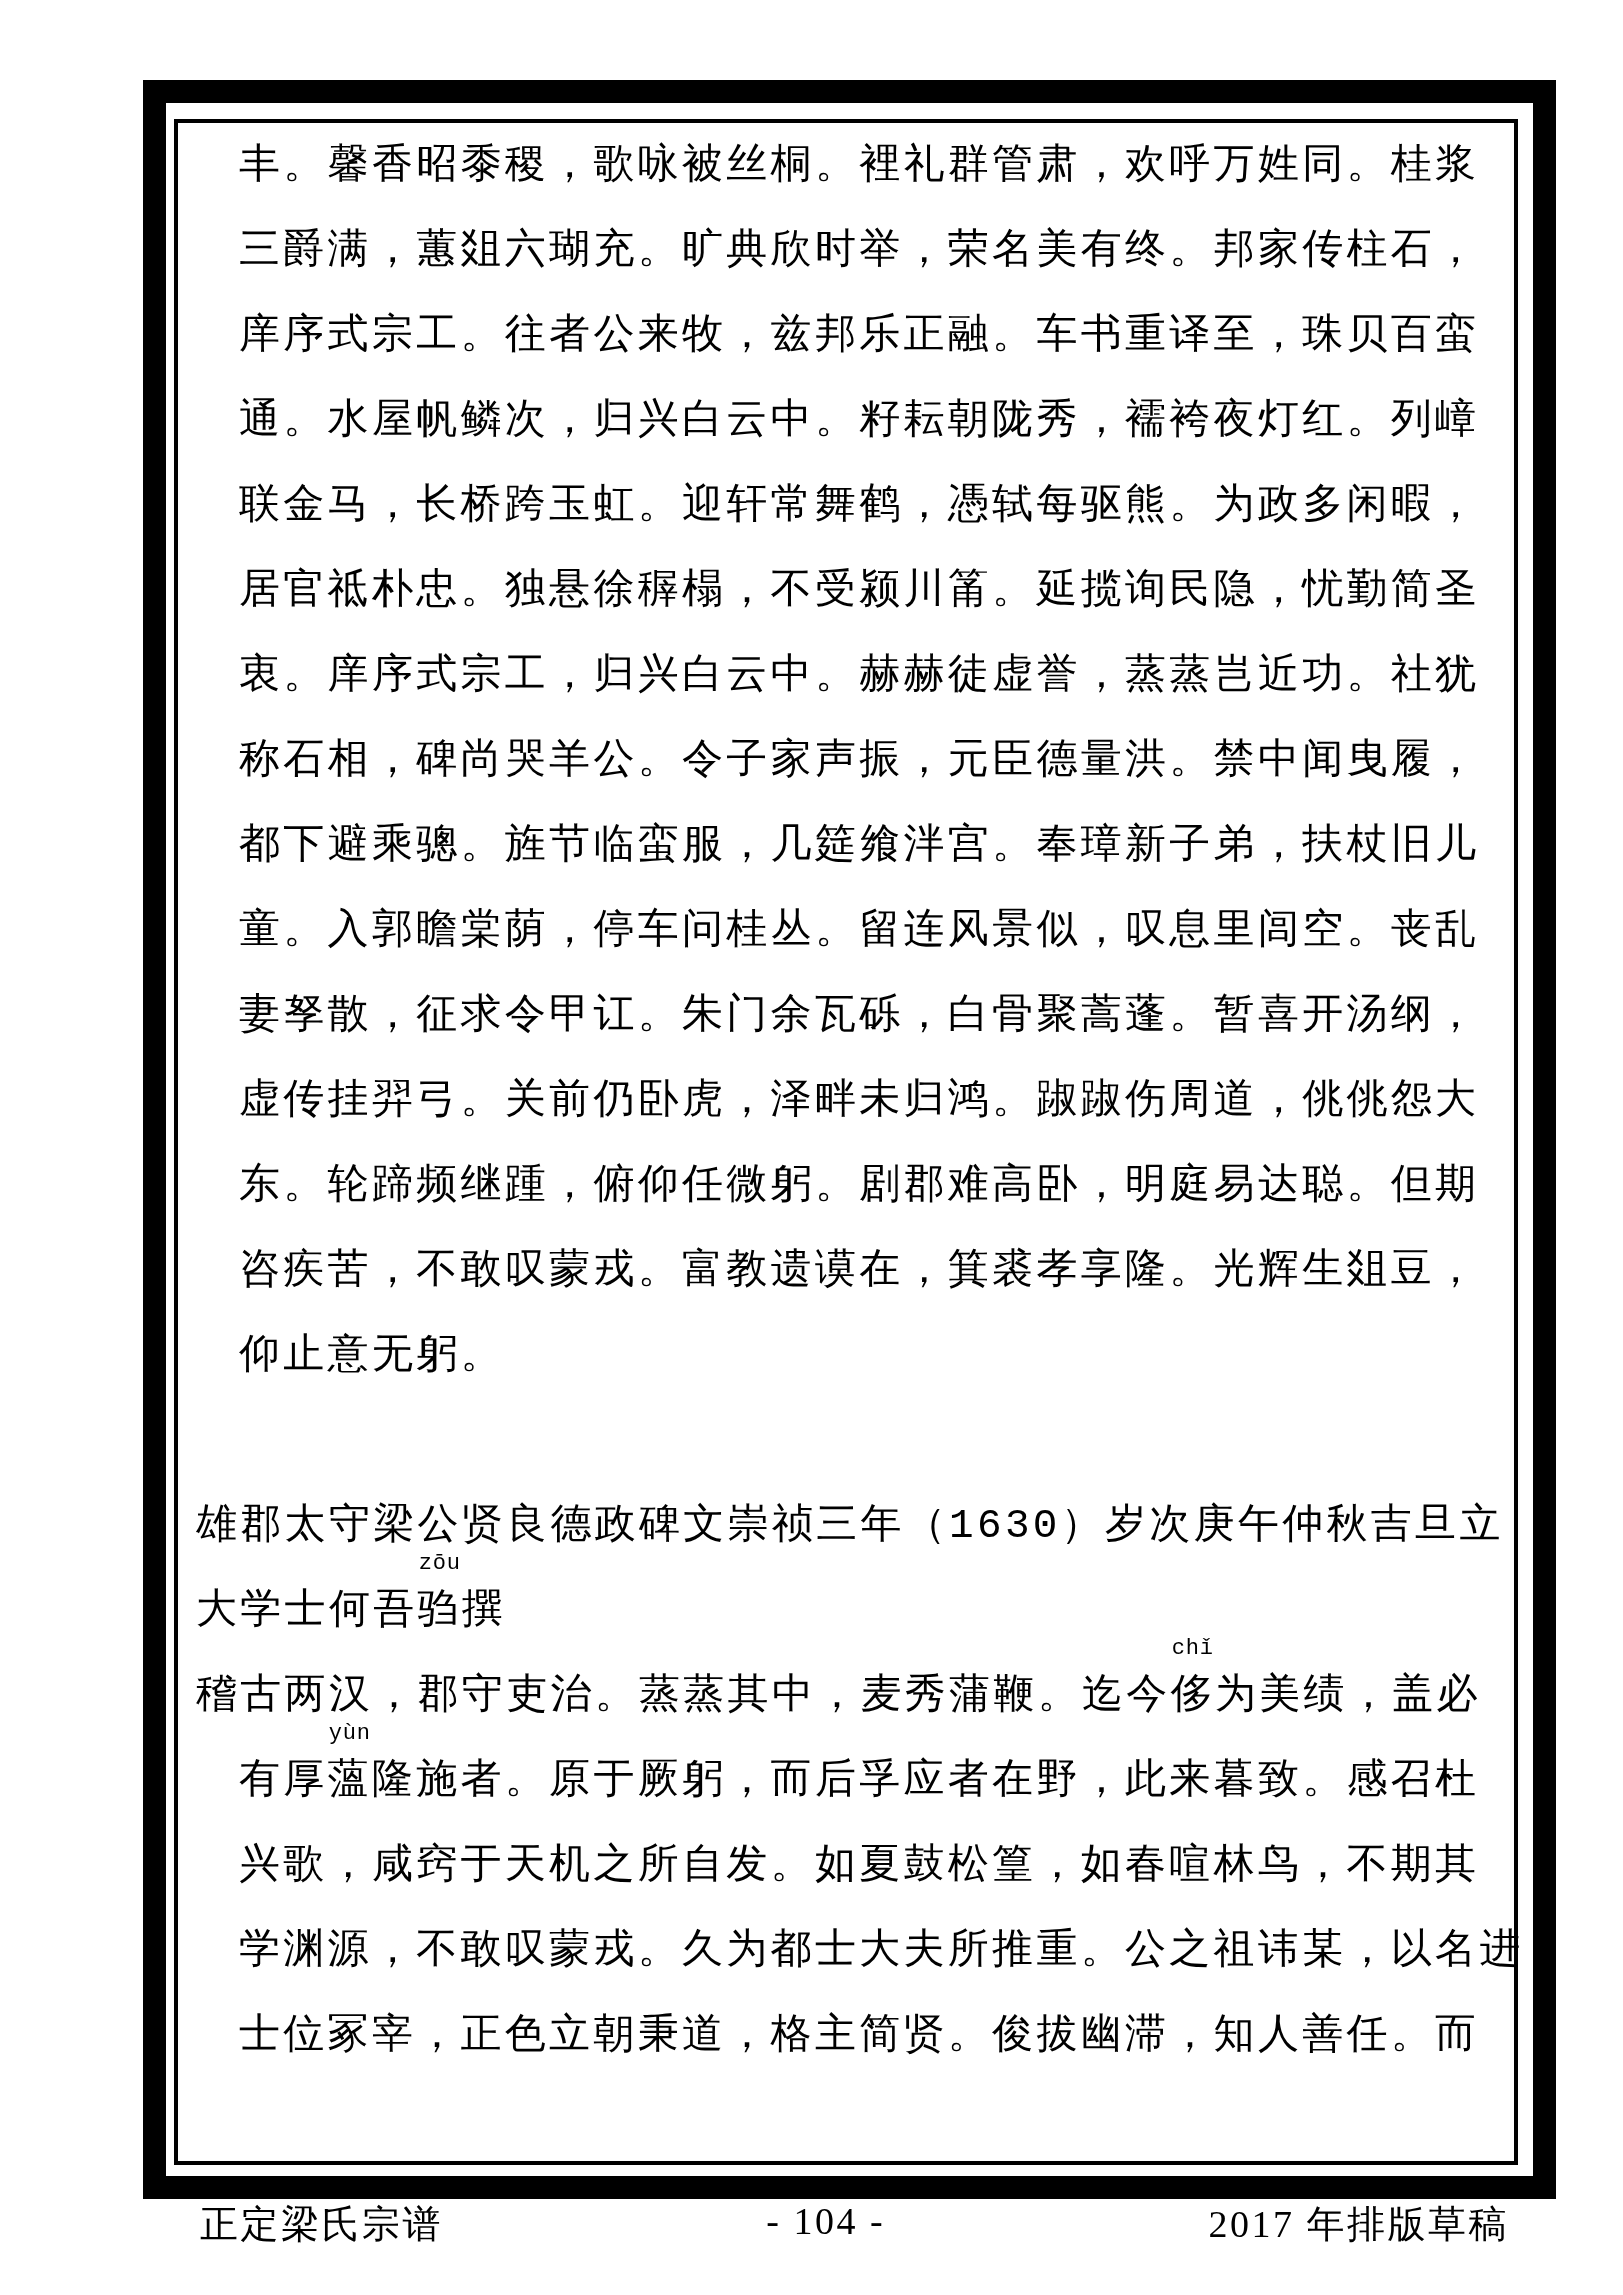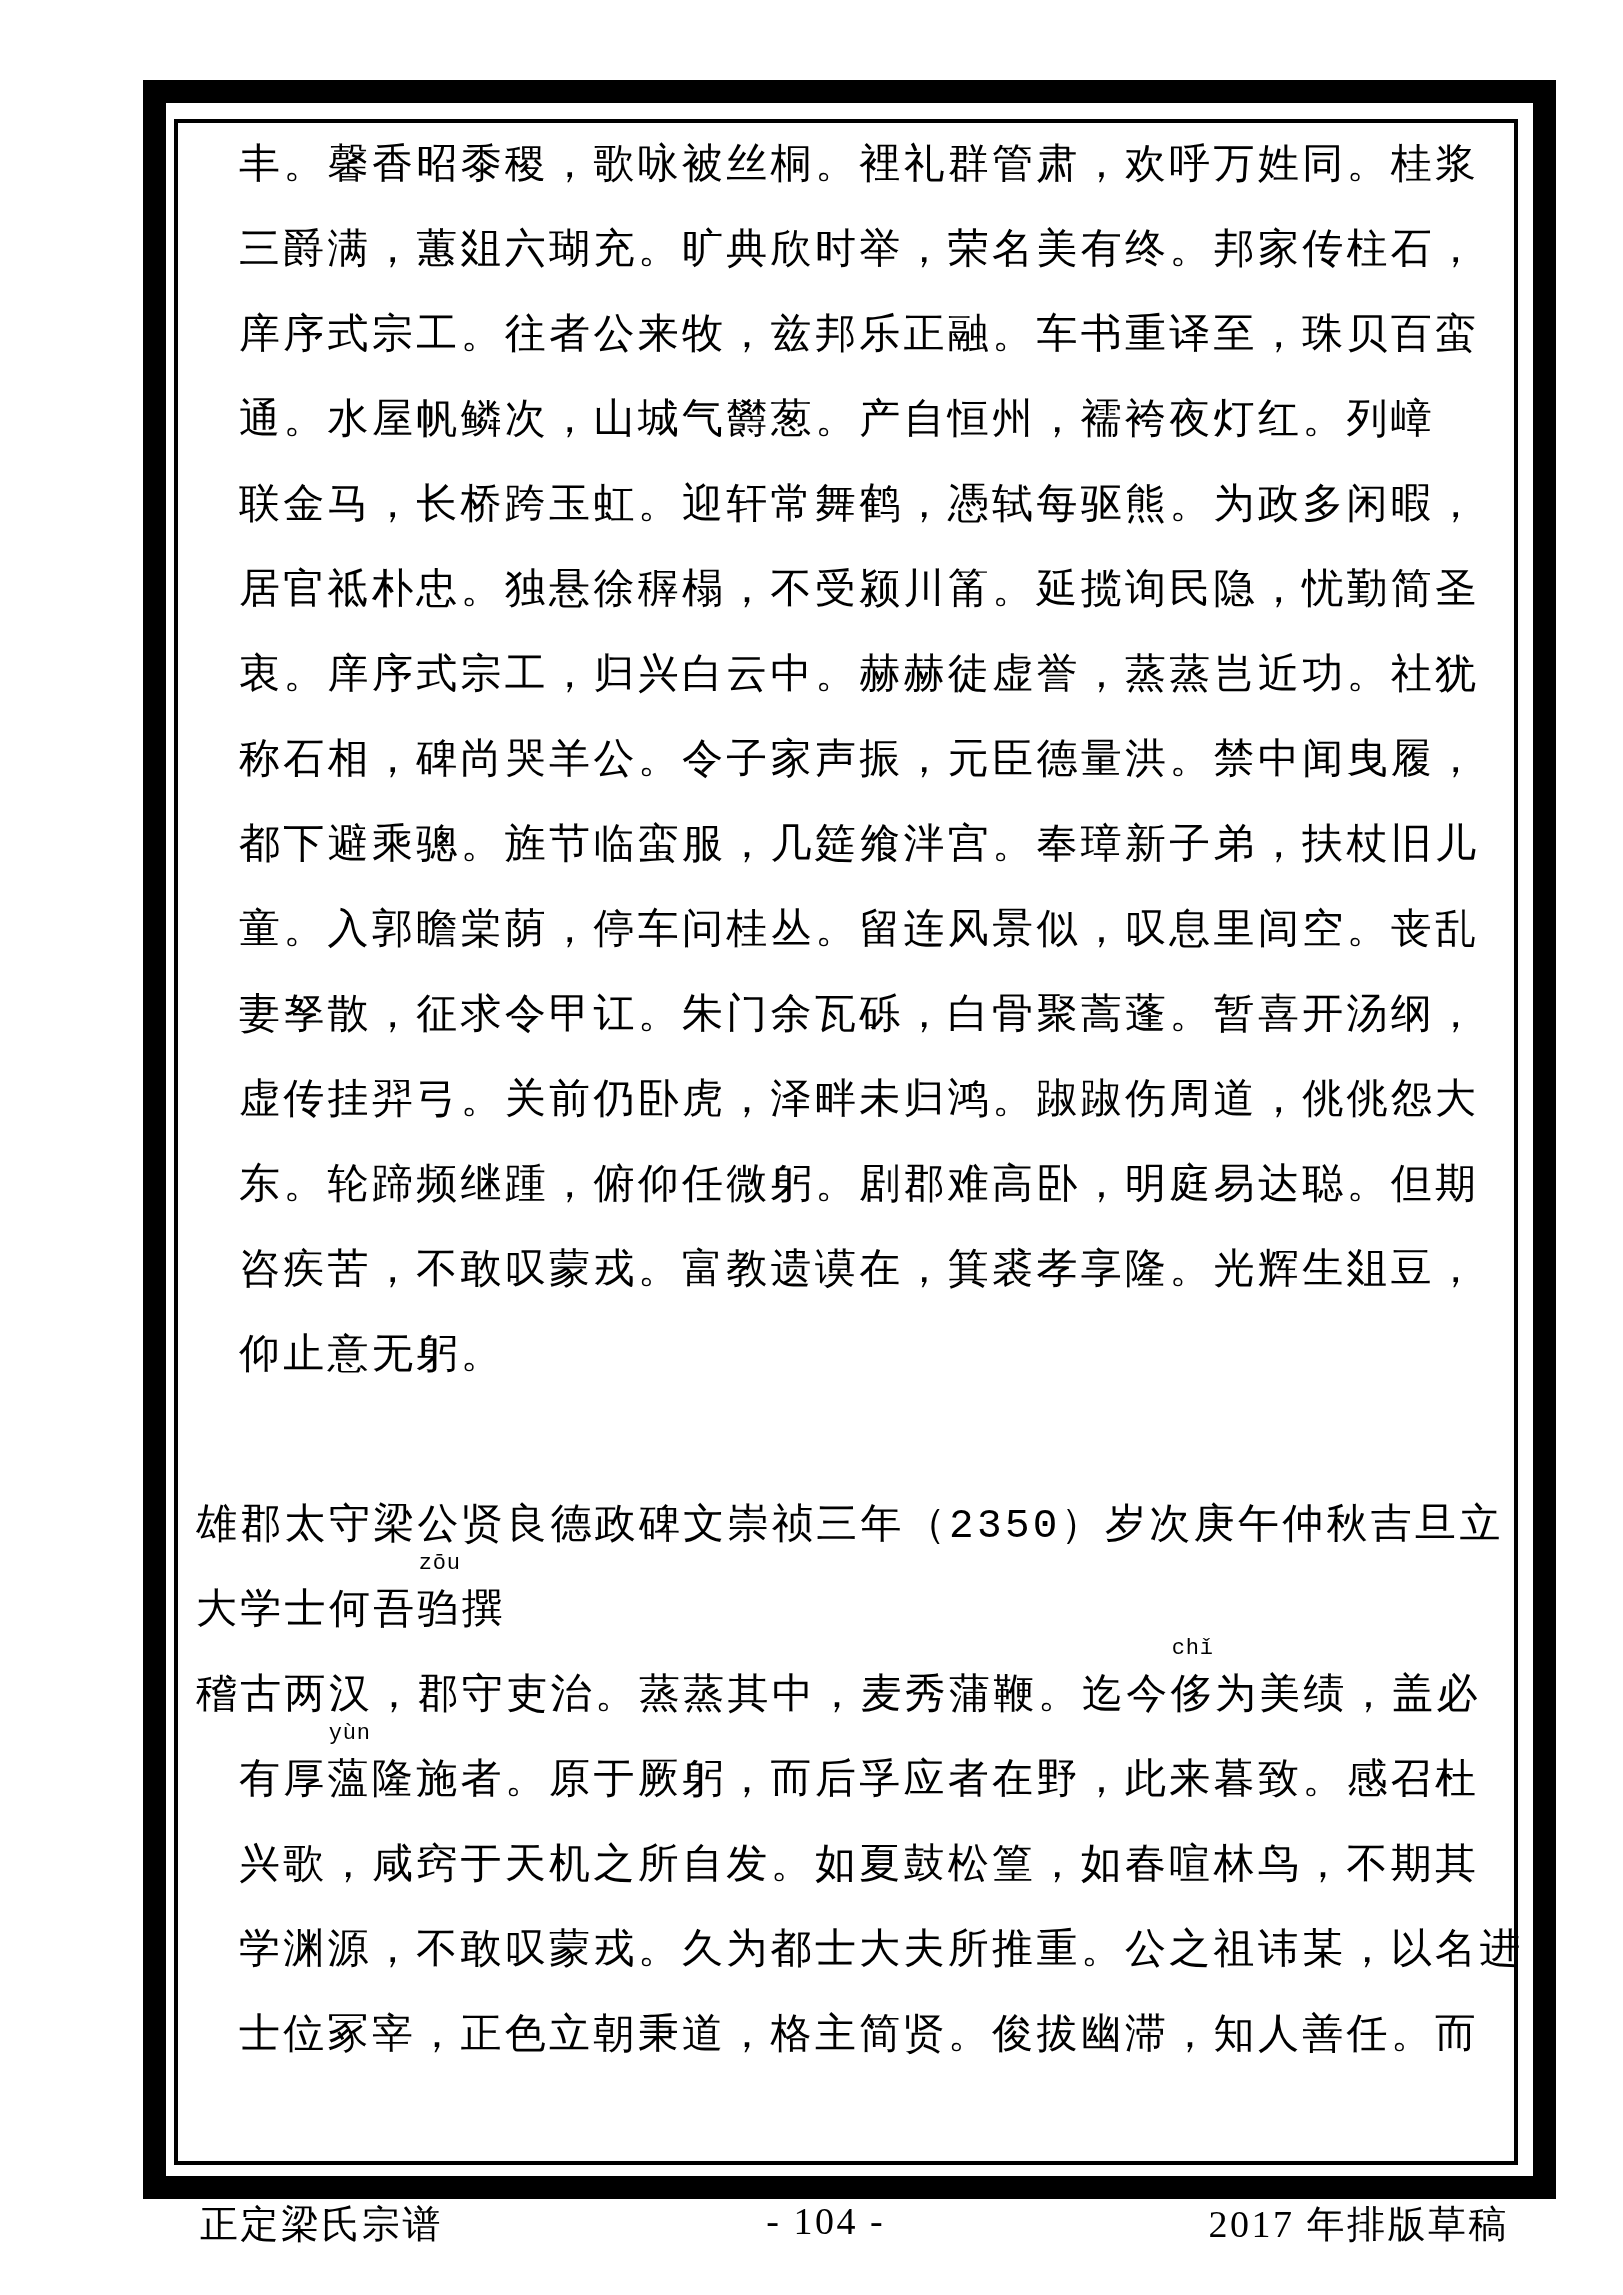--- a/index.html
+++ b/index.html
@@ -60,34 +60,34 @@
 </head>
 <body>
 
 <div class="outer-frame"></div>
 <div class="inner-frame"></div>
 
 <div class="content" id="content">
     <div class="line indent">丰。馨香昭黍稷，歌咏被丝桐。裡礼群管肃，欢呼万姓同。桂浆</div>
     <div class="line indent">三爵满，蕙爼六瑚充。旷典欣时举，荣名美有终。邦家传柱石，</div>
     <div class="line indent">庠序式宗工。往者公来牧，兹邦乐正融。车书重译至，珠贝百蛮</div>
-    <div class="line indent">通。水屋帆鳞次，山城气欝葱。产自恒州，襦袴夜灯红。列嶂</div>
+    <div class="line indent">通。水屋帆鳞次，归兴白云中。籽耘朝陇秀，襦袴夜灯红。列嶂</div>
     <div class="line indent">联金马，长桥跨玉虹。迎轩常舞鹤，憑轼每驱熊。为政多闲暇，</div>
     <div class="line indent">居官祗朴忠。独悬徐稺榻，不受颍川筩。延揽询民隐，忧勤简圣</div>
     <div class="line indent">衷。庠序式宗工，归兴白云中。赫赫徒虚誉，蒸蒸岂近功。社犹</div>
     <div class="line indent">称石相，碑尚哭羊公。令子家声振，元臣德量洪。禁中闻曳履，</div>
     <div class="line indent">都下避乘骢。旌节临蛮服，几筵飨泮宫。奉璋新子弟，扶杖旧儿</div>
     <div class="line indent">童。入郭瞻棠荫，停车问桂丛。留连风景似，叹息里闾空。丧乱</div>
     <div class="line indent">妻孥散，征求令甲讧。朱门余瓦砾，白骨聚蒿蓬。暂喜开汤纲，</div>
     <div class="line indent">虚传挂羿弓。关前仍卧虎，泽畔未归鸿。踧踧伤周道，佻佻怨大</div>
     <div class="line indent">东。轮蹄频继踵，俯仰任微躬。剧郡难高卧，明庭易达聪。但期</div>
     <div class="line indent">咨疾苦，不敢叹蒙戎。富教遗谟在，箕裘孝享隆。光辉生爼豆，</div>
     <div class="line indent">仰止意无躬。</div>
     <div class="line spacer"></div>
-    <div class="line">雄郡太守梁公贤良德政碑文崇祯三年（2350）岁次庚午仲秋吉旦立</div>
+    <div class="line">雄郡太守梁公贤良德政碑文崇祯三年（1630）岁次庚午仲秋吉旦立</div>
     <div class="line">大学士何吾<span class="py-host">驺<span class="pinyin">zōu</span></span>撰</div>
     <div class="line">稽古两汉，郡守吏治。蒸蒸其中，麦秀蒲鞭。迄今<span class="py-host">侈<span class="pinyin">chǐ</span></span>为美绩，盖必</div>
     <div class="line indent">有厚<span class="py-host">薀<span class="pinyin">yùn</span></span>隆施者。原于厥躬，而后孚应者在野，此来暮致。感召杜</div>
     <div class="line indent">兴歌，咸窍于天机之所自发。如夏鼓松篁，如春喧林鸟，不期其</div>
     <div class="line indent">学渊源，不敢叹蒙戎。久为都士大夫所推重。公之祖讳某，以名进</div>
     <div class="line indent">士位冢宰，正色立朝秉道，格主简贤。俊拔幽滞，知人善任。而</div>
   </div>
 
 <div class="footer">
   <span>正定梁氏宗谱</span>

